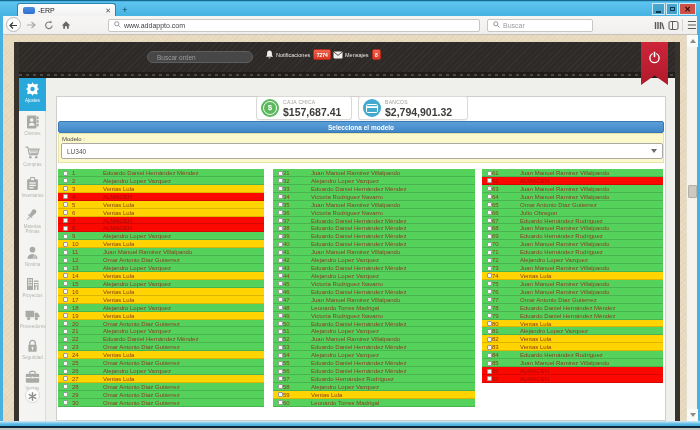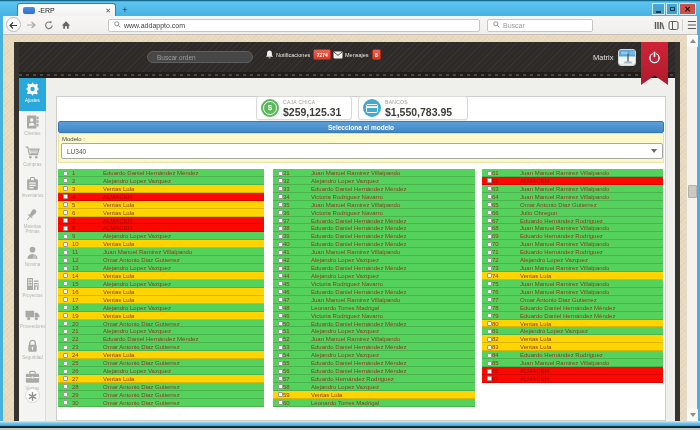--- a/index.html
+++ b/index.html
@@ -246,34 +246,20 @@
           <span class="badge">7274</span>
         </div>
         <div class="hd-group" id="msg-group">
           <svg width="10" height="8" viewBox="0 0 10 8">
               <rect x="0.5" y="0.5" width="9" height="7" rx="1" fill="#efefef"></rect>
               <path d="M0.8 1l4.2 3.4L9.2 1" stroke="#2e2a27" stroke-width="0.8" fill="none"></path>
             </svg>
           <span>Mensajes</span>
           <span class="badge">8</span>
         </div>
-        <div id="user-group">
-          <span id="user-name">Matrix</span>
-          <span id="avatar">
-            <svg width="18" height="17" viewBox="0 0 18 17">
-                <rect width="18" height="17" fill="#f2f5f6"></rect>
-                <rect width="18" height="6.5" fill="#5aa5d8"></rect>
-                <rect x="2" y="1.6" width="6.5" height="2.8" fill="#8ec6ec"></rect>
-                <rect x="10.5" y="1.2" width="6" height="3.4" fill="#7db9e4"></rect>
-                <rect x="8.3" y="4" width="1.4" height="9" fill="#55626b"></rect>
-                <path d="M4.5 13.5h9l-1.4-2.2H5.9z" fill="#aebcc4"></path>
-                <rect y="14.5" width="18" height="2.5" fill="#dde5e9"></rect>
-              </svg>
-          </span>
-        </div>
       </div>
       <div id="ribbon">
         <svg width="13" height="13" viewBox="0 0 13 13">
           <circle cx="6.5" cy="7" r="4.6" stroke="#fff" stroke-width="1.4" fill="none"></circle>
           <rect x="4.9" y="0" width="3.2" height="4.5" fill="#c0202f"></rect>
           <rect x="5.7" y="0.6" width="1.6" height="5.6" rx="0.8" fill="#fff"></rect>
         </svg>
       </div>
       <div id="stitch"></div>
       <div id="side-nav">
@@ -405,33 +391,33 @@
               </svg></span></div>
         </div>
       <div id="main">
         <div id="panel">
           <div class="stat-card" id="stat-0">
             <span class="stat-circle" style="background: rgb(92, 184, 92);">
                 <span class="inner">$</span>
               </span>
             <span class="stat-texts">
               <span class="stat-label">CAJA CHICA</span>
-              <span class="stat-value">$259,125.31</span>
+              <span class="stat-value">$157,687.41</span>
             </span>
           </div>
           <div class="stat-card" id="stat-1">
             <span class="stat-circle" style="background: rgb(67, 169, 205);">
               <svg width="12" height="9" viewBox="0 0 12 9">
                   <rect x="0.5" y="0.5" width="11" height="8" rx="1.2" stroke="#fff" stroke-width="1" fill="none"></rect>
                   <rect x="0.5" y="2.2" width="11" height="1.8" fill="#fff"></rect>
                 </svg>
             </span>
             <span class="stat-texts">
               <span class="stat-label">BANCOS</span>
-              <span class="stat-value">$1,550,783.95</span>
+              <span class="stat-value">$2,794,901.32</span>
             </span>
           </div>
           <div id="bluebar">Selecciona el modelo</div>
           <div id="modelbox">
             <span id="model-label">Modelo :</span>
             <div id="model-select">
               <span class="val">LU340</span>
               <span class="caret"></span>
             </div>
           </div>

